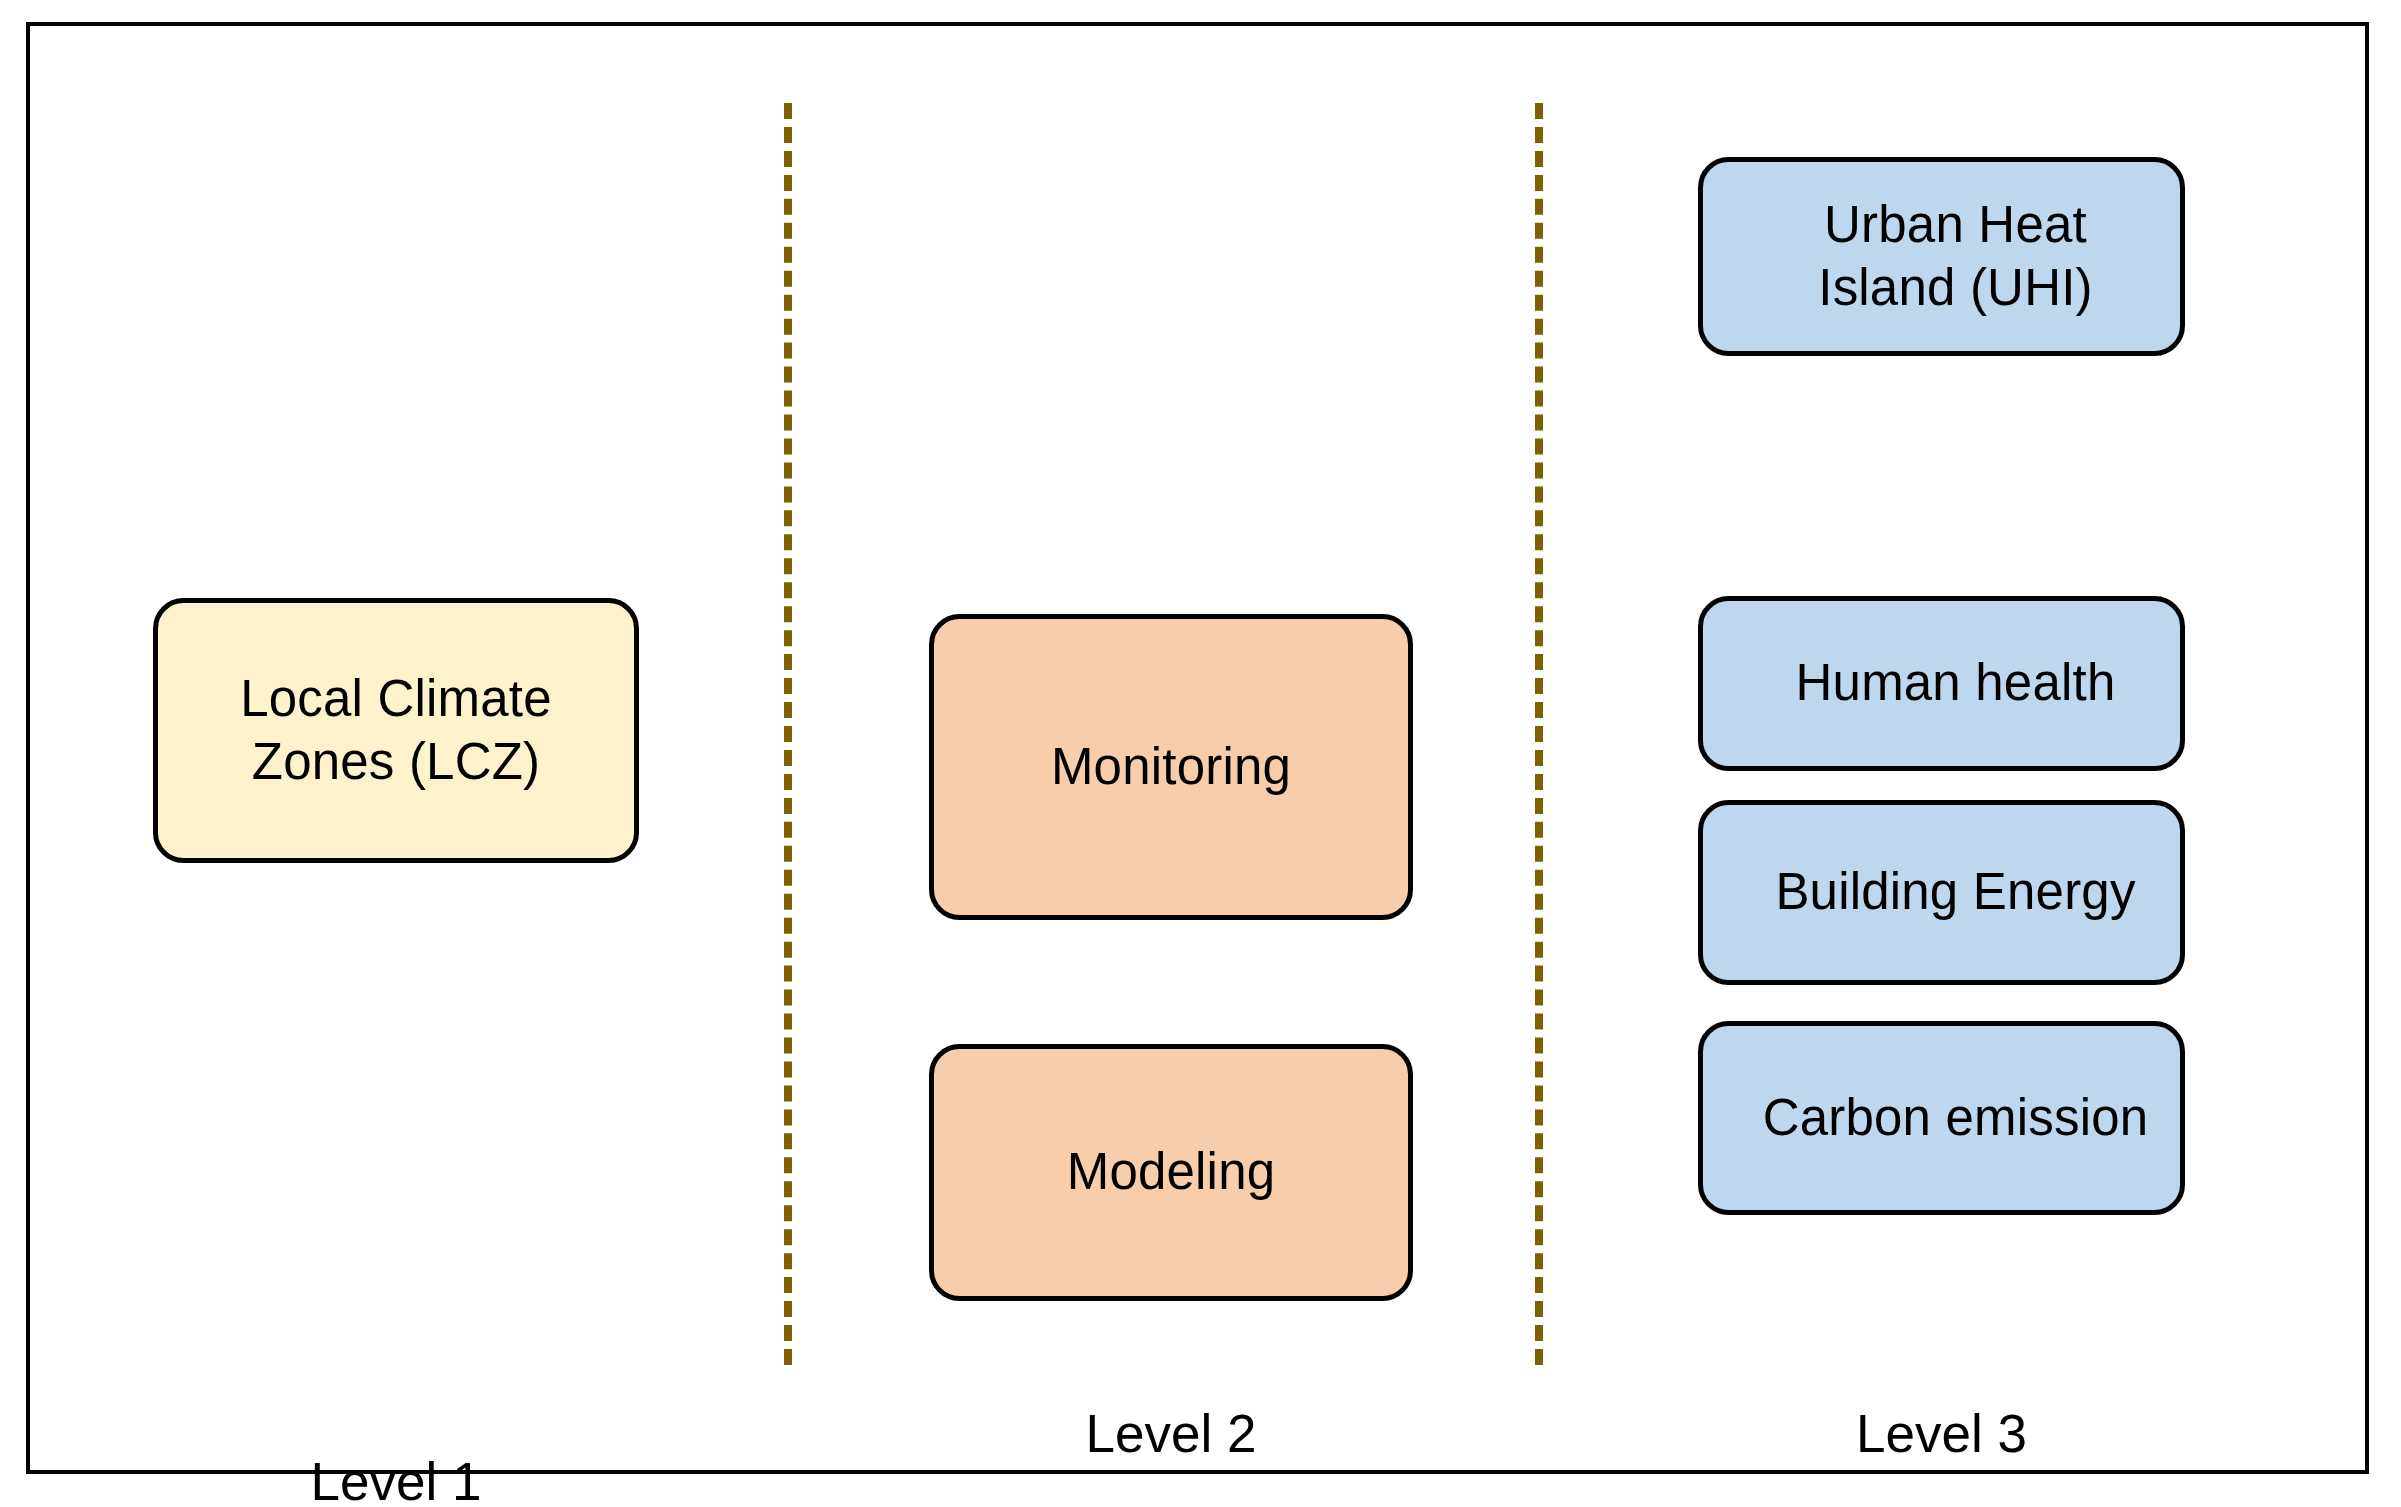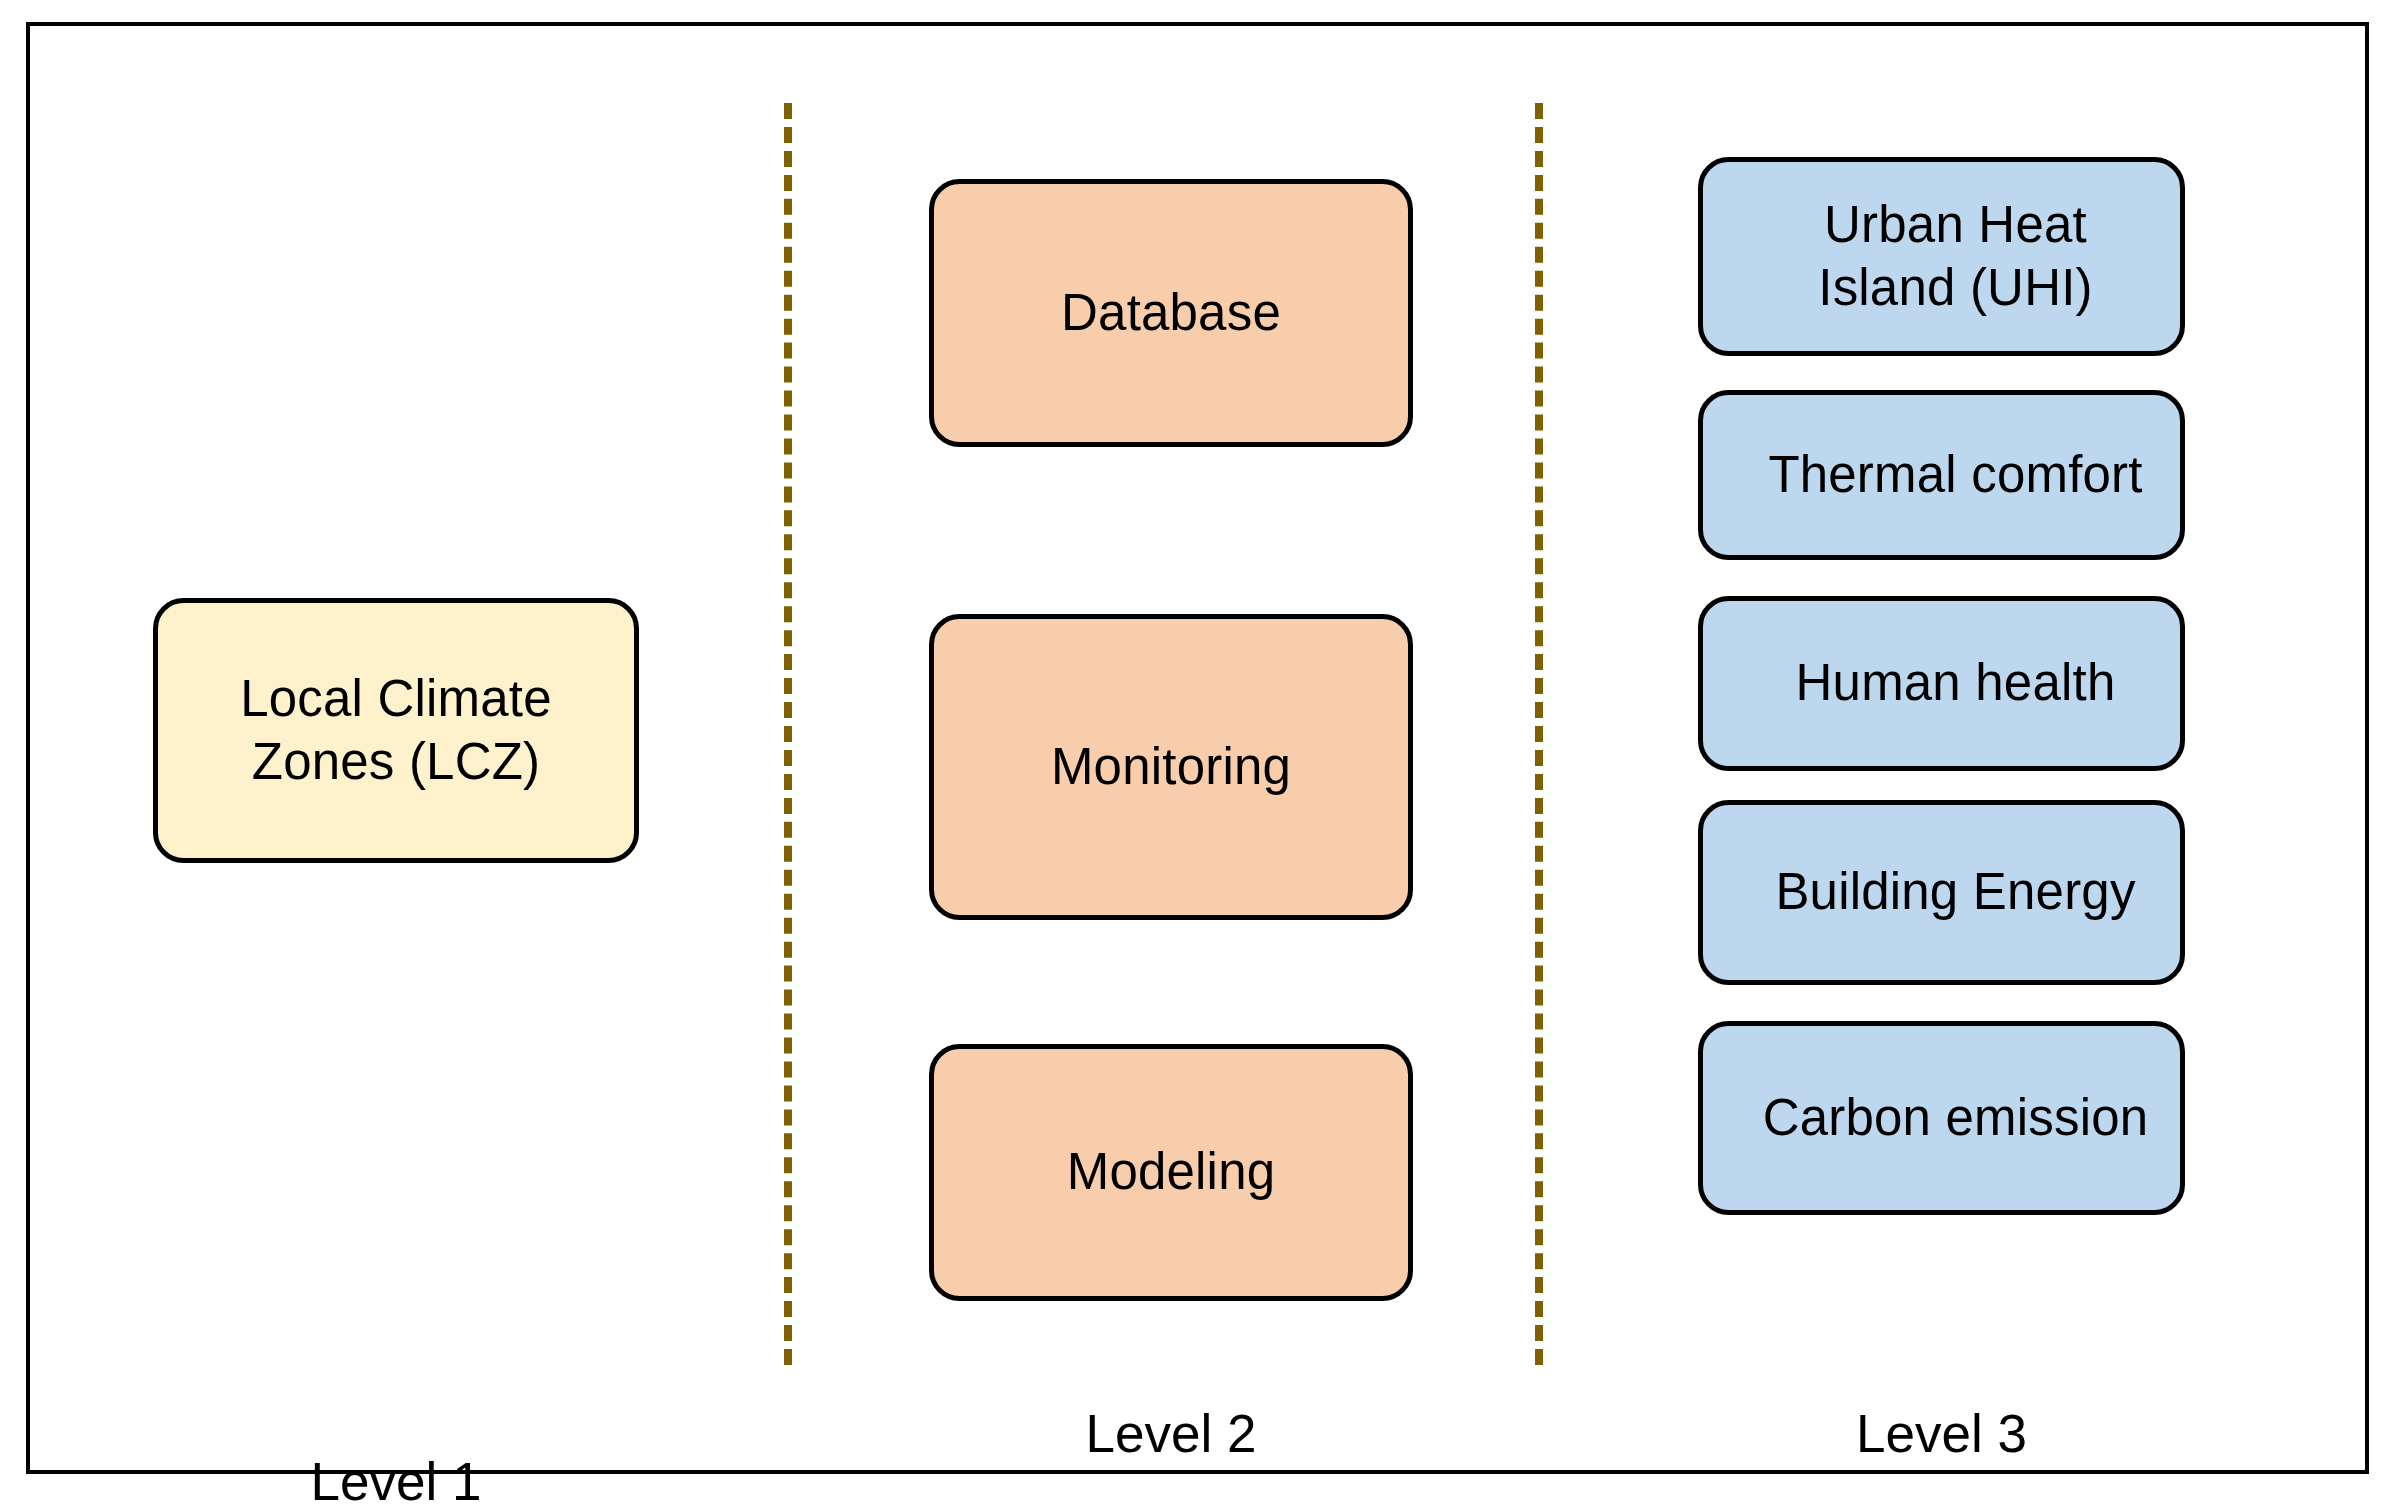--- a/index.html
+++ b/index.html
@@ -101,36 +101,30 @@
   <div id="frame"></div>
 
   <div class="divider" id="divider-1"></div>
   <div class="divider" id="divider-2"></div>
 
   <div class="node lvl1-fill" id="node-lcz">
     <span class="node-label">Local Climate
 Zones (LCZ)</span>
   </div>
 
-  <div class="node lvl2-fill lvl2-node" id="node-database">
-    <span class="node-label">Database</span>
-  </div>
   <div class="node lvl2-fill lvl2-node" id="node-monitoring">
     <span class="node-label">Monitoring</span>
   </div>
   <div class="node lvl2-fill lvl2-node" id="node-modeling">
     <span class="node-label">Modeling</span>
   </div>
 
   <div class="node lvl3-fill lvl3-node" id="node-uhi">
     <span class="node-label">Urban Heat
 Island (UHI)</span>
-  </div>
-  <div class="node lvl3-fill lvl3-node" id="node-thermal-comfort">
-    <span class="node-label">Thermal comfort</span>
   </div>
   <div class="node lvl3-fill lvl3-node" id="node-human-health">
     <span class="node-label">Human health</span>
   </div>
   <div class="node lvl3-fill lvl3-node" id="node-building-energy">
     <span class="node-label">Building Energy</span>
   </div>
   <div class="node lvl3-fill lvl3-node" id="node-carbon-emission">
     <span class="node-label">Carbon emission</span>
   </div>

